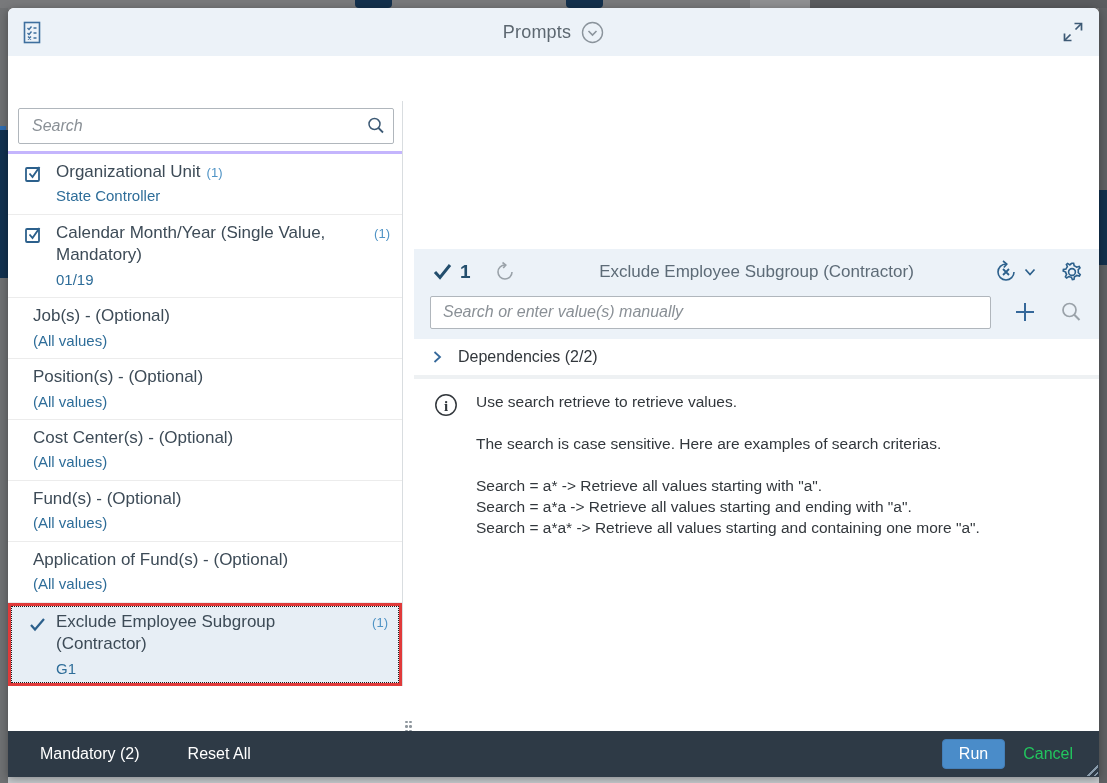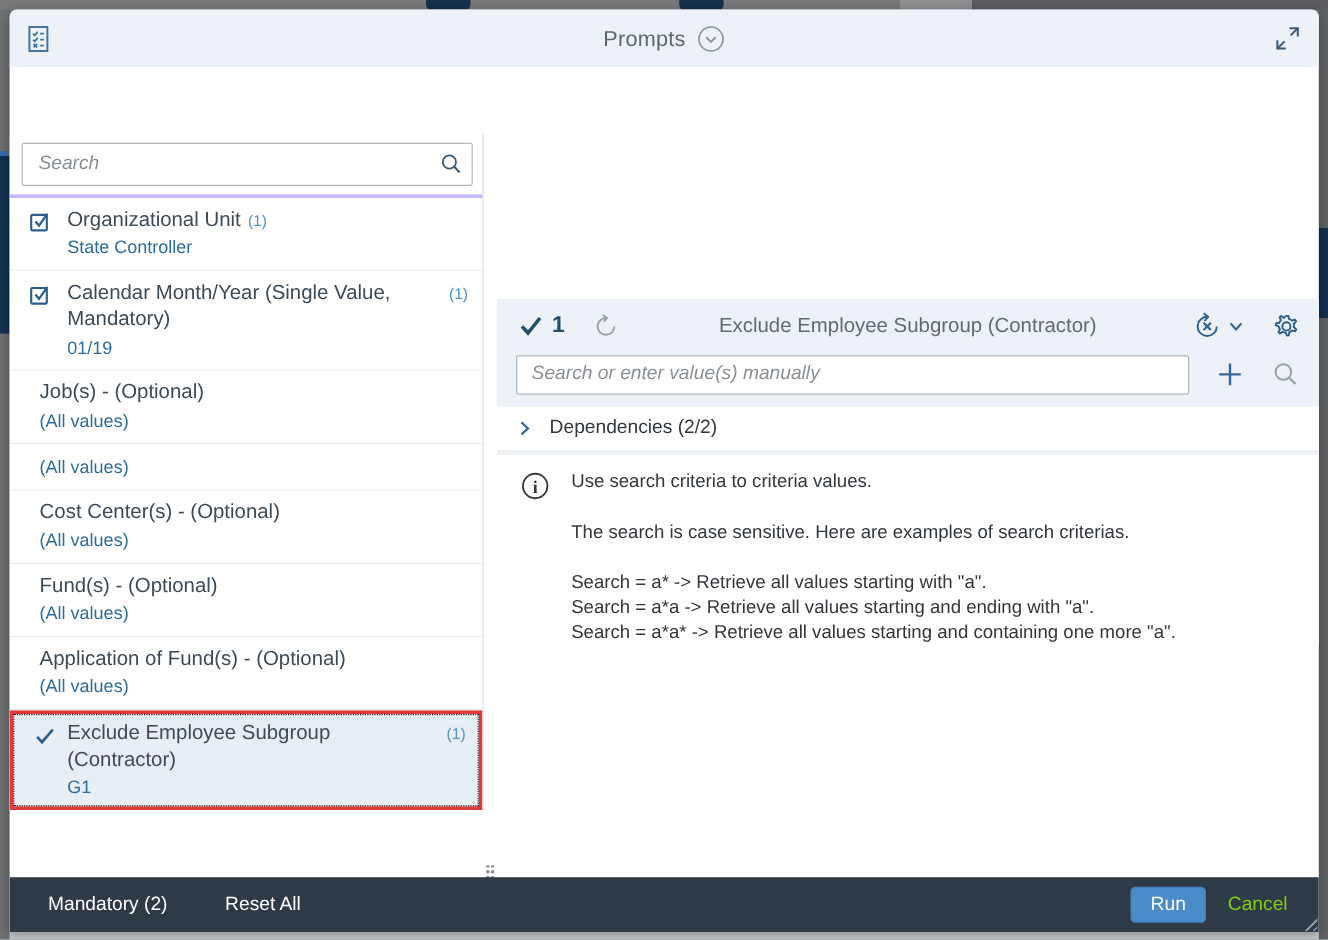--- a/index.html
+++ b/index.html
@@ -148,21 +148,21 @@
     font-family: "Liberation Sans", sans-serif; cursor: pointer; padding: 6px 10px;
   }
   .ftr-mandatory { margin-left: 0; }
   .ftr-reset { margin-left: 28px; }
   .ftr-right { margin-left: auto; display: flex; align-items: center; gap: 14px; }
   .ftr-run {
     background: #4a8cc9; border: 1px solid #447fb8; color: #fff; font-size: 16px;
     font-family: "Liberation Sans", sans-serif; border-radius: 4px; padding: 4px 16px; height: 30px; cursor: pointer;
   }
   .ftr-cancel {
-    background: transparent; border: 0; color: #84cc16; font-size: 16px;
+    background: transparent; border: 0; color: #22c55e; font-size: 16px;
     font-family: "Liberation Sans", sans-serif; cursor: pointer; padding: 6px 4px;
   }
   .resize-grip {
     position: absolute; right: 1px; bottom: 1px; width: 14px; height: 14px;
     background:
       linear-gradient(135deg, transparent 0 50%, rgba(255,255,255,0.0) 50%),
       repeating-linear-gradient(135deg, transparent 0 3px, #9fb3c4 3px 4.5px);
     clip-path: polygon(100% 0, 100% 100%, 0 100%);
     opacity: 0.8;
   }
@@ -268,20 +268,23 @@
         </div>
 
         <div class="lp-item">
           <div class="label-row">
             <span class="label">Job(s) - (Optional)</span>
           </div>
           <div class="value">(All values)</div>
         </div>
 
         <div class="lp-item">
+          <div class="label-row">
+            <span class="label">Position(s) - (Optional)</span>
+          </div>
           <div class="value">(All values)</div>
         </div>
 
         <div class="lp-item">
           <div class="label-row">
             <span class="label">Cost Center(s) - (Optional)</span>
           </div>
           <div class="value">(All values)</div>
         </div>
 
@@ -397,21 +400,21 @@
       </div>
 
       <div class="rp-info">
         <span class="rp-info-icon">
           <svg width="24" height="24" viewBox="0 0 24 24">
             <circle cx="12" cy="12" r="10.2" fill="none" stroke="#32373c" stroke-width="1.5"></circle>
             <text x="12" y="17.5" text-anchor="middle" font-family="Liberation Serif, serif" font-size="15" font-weight="bold" fill="#32373c">i</text>
           </svg>
         </span>
         <div class="rp-info-text">
-          <div class="para">Use search criteria to criteria values.</div>
+          <div class="para">Use search retrieve to retrieve values.</div>
           <div class="para">The search is case sensitive. Here are examples of search criterias.</div>
           <div class="examples">
             <div>Search = a* -&gt; Retrieve all values starting with "a".</div>
             <div>Search = a*a -&gt; Retrieve all values starting and ending with "a".</div>
             <div>Search = a*a* -&gt; Retrieve all values starting and containing one more "a".</div>
           </div>
         </div>
       </div>
     </div>
   </div>

